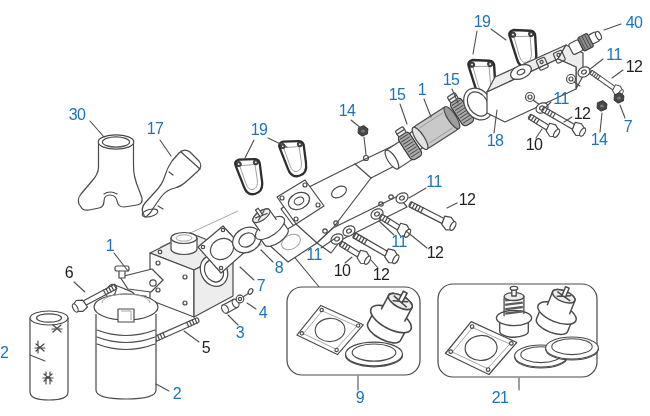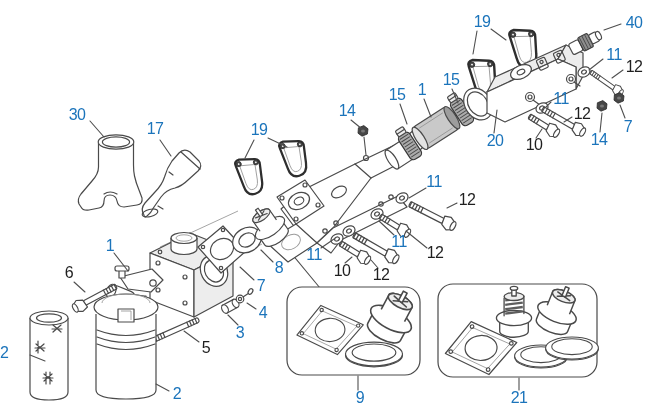--- a/index.html
+++ b/index.html
@@ -376,32 +376,32 @@
 <span class="co link" style="left:451px;top:80px">15</span>
 <span class="co link" style="left:482px;top:22px">19</span>
 <span class="co link" style="left:634px;top:23px">40</span>
 <span class="co link" style="left:614px;top:55px">11</span>
 <span class="co plain" style="left:634px;top:67px">12</span>
 <span class="co link" style="left:561px;top:99px">11</span>
 <span class="co plain" style="left:582px;top:114px">12</span>
 <span class="co link" style="left:628px;top:127px">7</span>
 <span class="co link" style="left:599px;top:140px">14</span>
 <span class="co plain" style="left:534px;top:145px">10</span>
-<span class="co link" style="left:495px;top:141px">20</span>
+<span class="co link" style="left:495px;top:141px">18</span>
 <span class="co link" style="left:434px;top:182px">11</span>
 <span class="co plain" style="left:467px;top:200px">12</span>
 <span class="co link" style="left:399px;top:242px">11</span>
 <span class="co plain" style="left:435px;top:253px">12</span>
 <span class="co link" style="left:314px;top:255px">11</span>
 <span class="co plain" style="left:342px;top:271px">10</span>
 <span class="co plain" style="left:381px;top:275px">12</span>
 <span class="co link" style="left:279px;top:268px">8</span>
 <span class="co link" style="left:261px;top:286px">7</span>
 <span class="co link" style="left:263px;top:313px">4</span>
 <span class="co link" style="left:240px;top:333px">3</span>
 <span class="co link" style="left:110px;top:246px">1</span>
 <span class="co plain" style="left:69px;top:273px">6</span>
 <span class="co plain" style="left:206px;top:348px">5</span>
 <span class="co link" style="left:0;top:353px">22</span>
 <span class="co link" style="left:177px;top:394px">2</span>
 <span class="co link" style="left:360px;top:398px">9</span>
-<span class="co link" style="left:519px;top:398px">21</span>
+<span class="co link" style="left:500px;top:398px">21</span>
 </div>
 
 </body></html>

